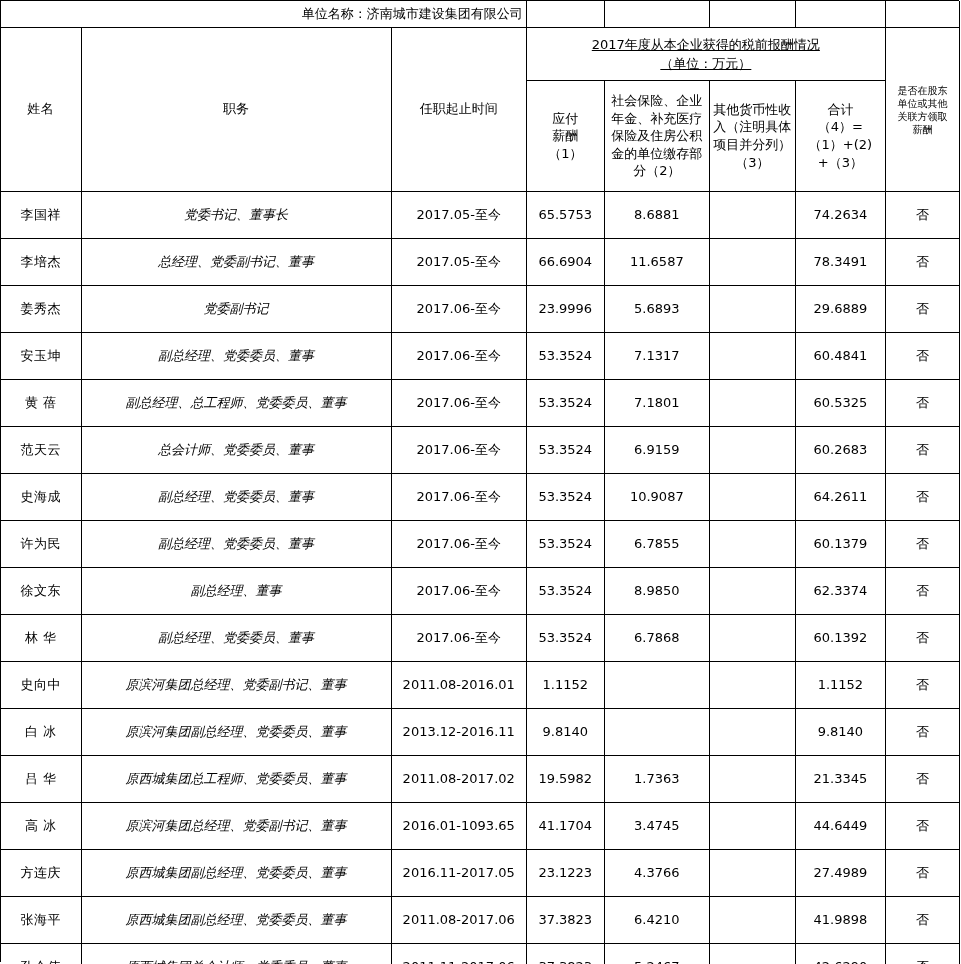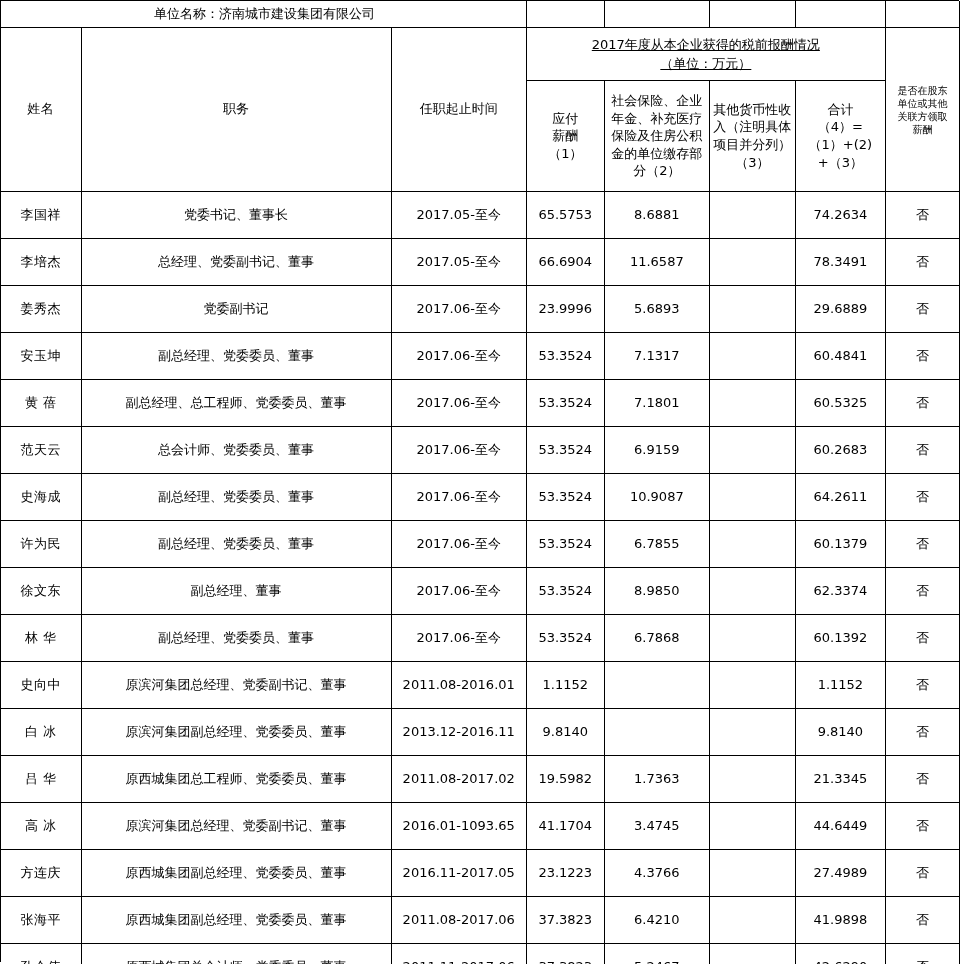--- a/index.html
+++ b/index.html
@@ -31,21 +31,21 @@
     border-right: 1px solid #000;
     border-bottom: 1px solid #000;
     padding: 2px 3px;
     vertical-align: middle;
     font-weight: normal;
     font-size: 13px;
     line-height: 1.25;
     word-wrap: break-word;
   }
   .unit-cell {
-    text-align: center;
+    text-align: right;
     padding-left: 5px;
     height: 22px;
     font-size: 13px;
   }
   .center { text-align: center; }
   .group-head {
     text-align: center;
     font-size: 13px;
     line-height: 1.5;
     height: 48px;
@@ -59,21 +59,21 @@
   .vert-head {
     text-align: center;
     font-size: 10px;
     line-height: 1.3;
   }
   .row-cell {
     height: 42px;
     text-align: center;
   }
   .name-cell { text-align: center; letter-spacing: 0.5px; }
-  .title-cell { text-align: center; }
+  .title-cell { text-align: center; font-style: italic; }
   .num-cell { text-align: center; }
   .col-name   { width: 80px; }
   .col-post   { width: 310px; }
   .col-period { width: 135px; }
   .col-pay    { width: 78px; }
   .col-ins    { width: 105px; }
   .col-other  { width: 86px; }
   .col-total  { width: 90px; }
   .col-flag   { width: 74px; }
 </style>

